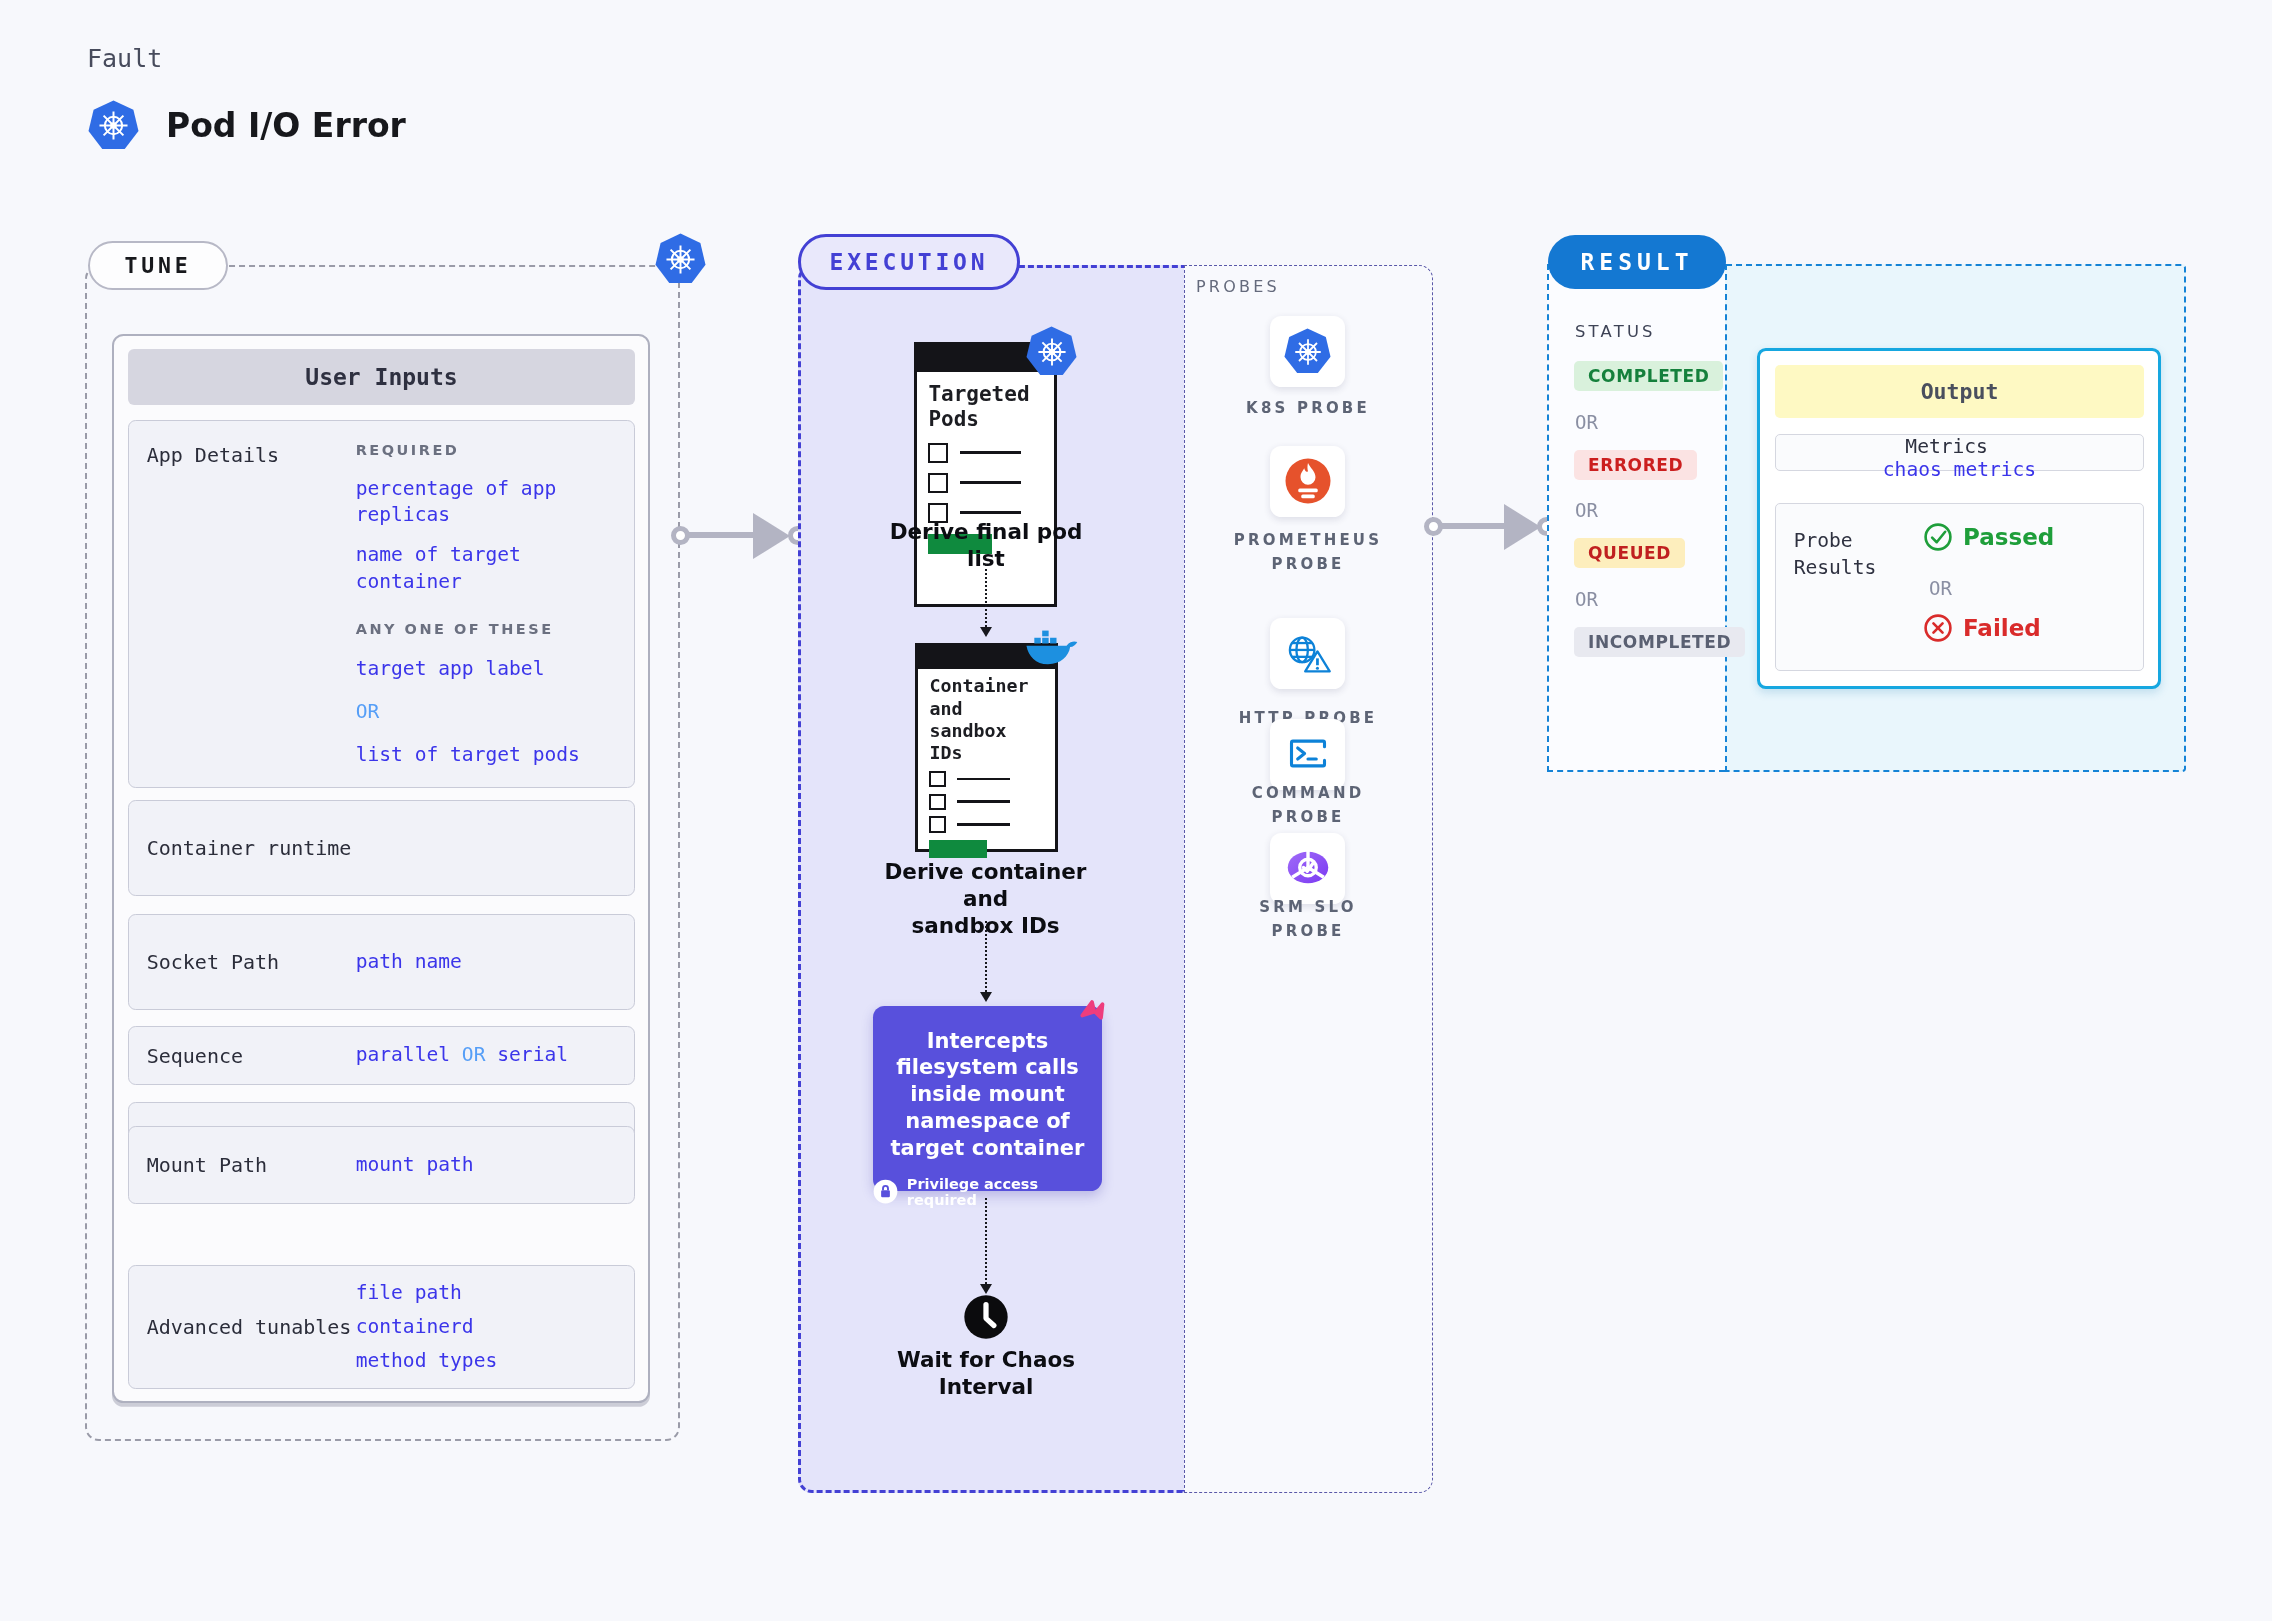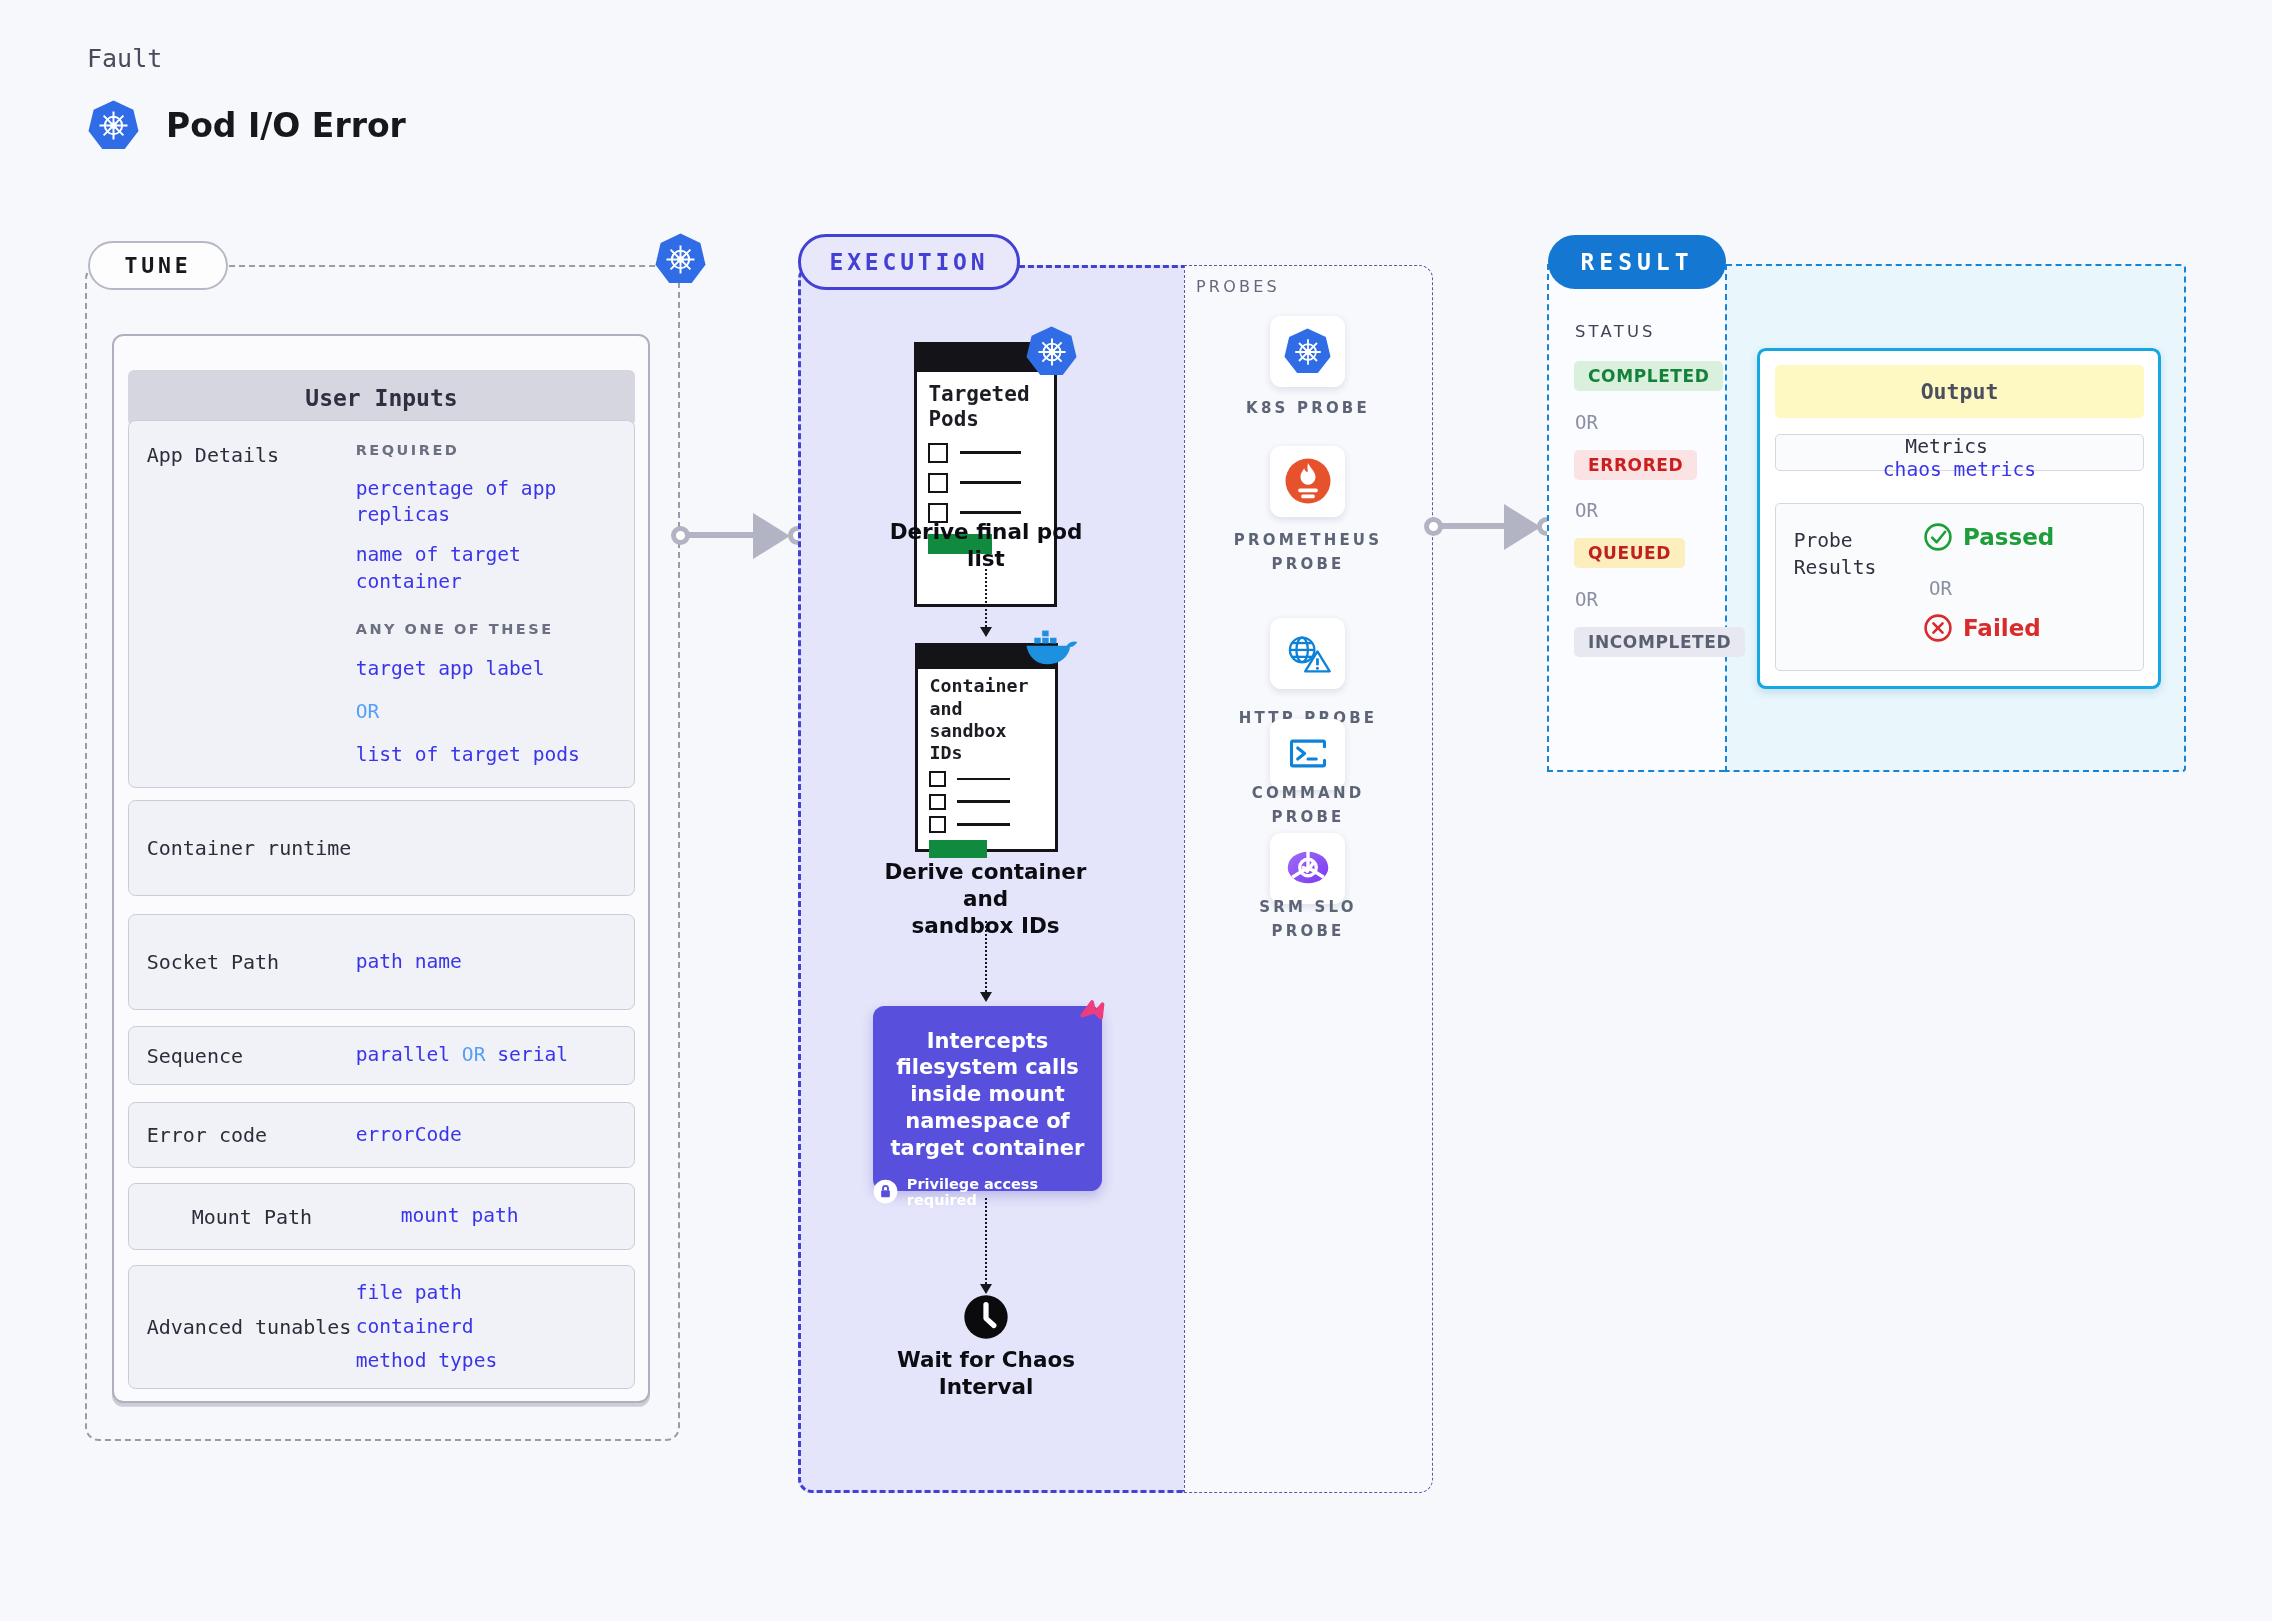--- a/index.html
+++ b/index.html
@@ -85,21 +85,21 @@
       <line x1="20" y1="20" x2="20" y2="37"></line>
         <line x1="20" y1="20" x2="8" y2="32"></line>
       <line x1="20" y1="20" x2="3" y2="20"></line>
         <line x1="20" y1="20" x2="8" y2="8"></line>
     </g>
     <circle cx="20" cy="20" r="4" fill="#fff"></circle>
   </svg>
 </div>
 
 <div class="abs" style="left:112px;top:334px;width:538px;height:1069px;background:#fbfbfd;border:2.5px solid #aeb0bf;border-radius:11.4px;box-sizing:border-box;box-shadow:0 3.8px 0 rgba(150,152,170,.45);"></div>
-<div class="abs mono" style="left:128px;top:370px;width:507px;height:56px;background:#d6d6e0;border-radius:6px;display:flex;align-items:center;justify-content:center;font-size:23px;font-weight:700;color:#2e3040;">User Inputs</div>
+<div class="abs mono" style="left:128px;top:349px;width:507px;height:56px;background:#d6d6e0;border-radius:6px;display:flex;align-items:center;justify-content:center;font-size:23px;font-weight:700;color:#2e3040;">User Inputs</div>
 
 <div class="abs uirow mono topalign" style="left:128px;top:420px;width:507px;height:368px;">
   <div class="row-label">App Details</div>
   <div class="row-vals" style="width:272px;">
     <div class="muted-caps sans" style="margin-bottom:15px;">REQUIRED</div>
     <div class="val" style="width:234px;margin-bottom:14px;">percentage of app replicas</div>
     <div class="val" style="width:234px;margin-bottom:25px;">name of target container</div>
     <div class="muted-caps sans" style="margin-bottom:16.4px;">ANY ONE OF THESE</div>
     <div class="val" style="margin-bottom:16.4px;">target app label</div>
     <div class="lblue" style="margin-bottom:16.4px;">OR</div>
@@ -123,21 +123,21 @@
     <span class="lblue">OR</span>
     <span class="val">serial</span>
   </div>
 </div>
 
 <div class="abs uirow mono vcenter" style="left:128px;top:1102px;width:507px;height:66px;">
   <div class="row-label">Error code</div>
   <div class="row-vals"><span class="val">errorCode</span></div>
 </div>
 
-<div class="abs uirow mono vcenter" style="left:128px;top:1183px;width:507px;height:67px;padding-left:45px;">
+<div class="abs uirow mono vcenter" style="left:128px;top:1126px;width:507px;height:78px;">
   <div class="row-label">Mount Path</div>
   <div class="row-vals"><span class="val">mount path</span></div>
 </div>
 
 <div class="abs uirow mono vcenter" style="left:128px;top:1265px;width:507px;height:124px;">
   <div class="row-label">Advanced tunables</div>
   <div class="row-vals">
     <div class="val" style="margin-bottom:7.6px;">file path</div>
     <div class="val" style="margin-bottom:7.6px;">containerd</div>
     <div class="val">method types</div>

